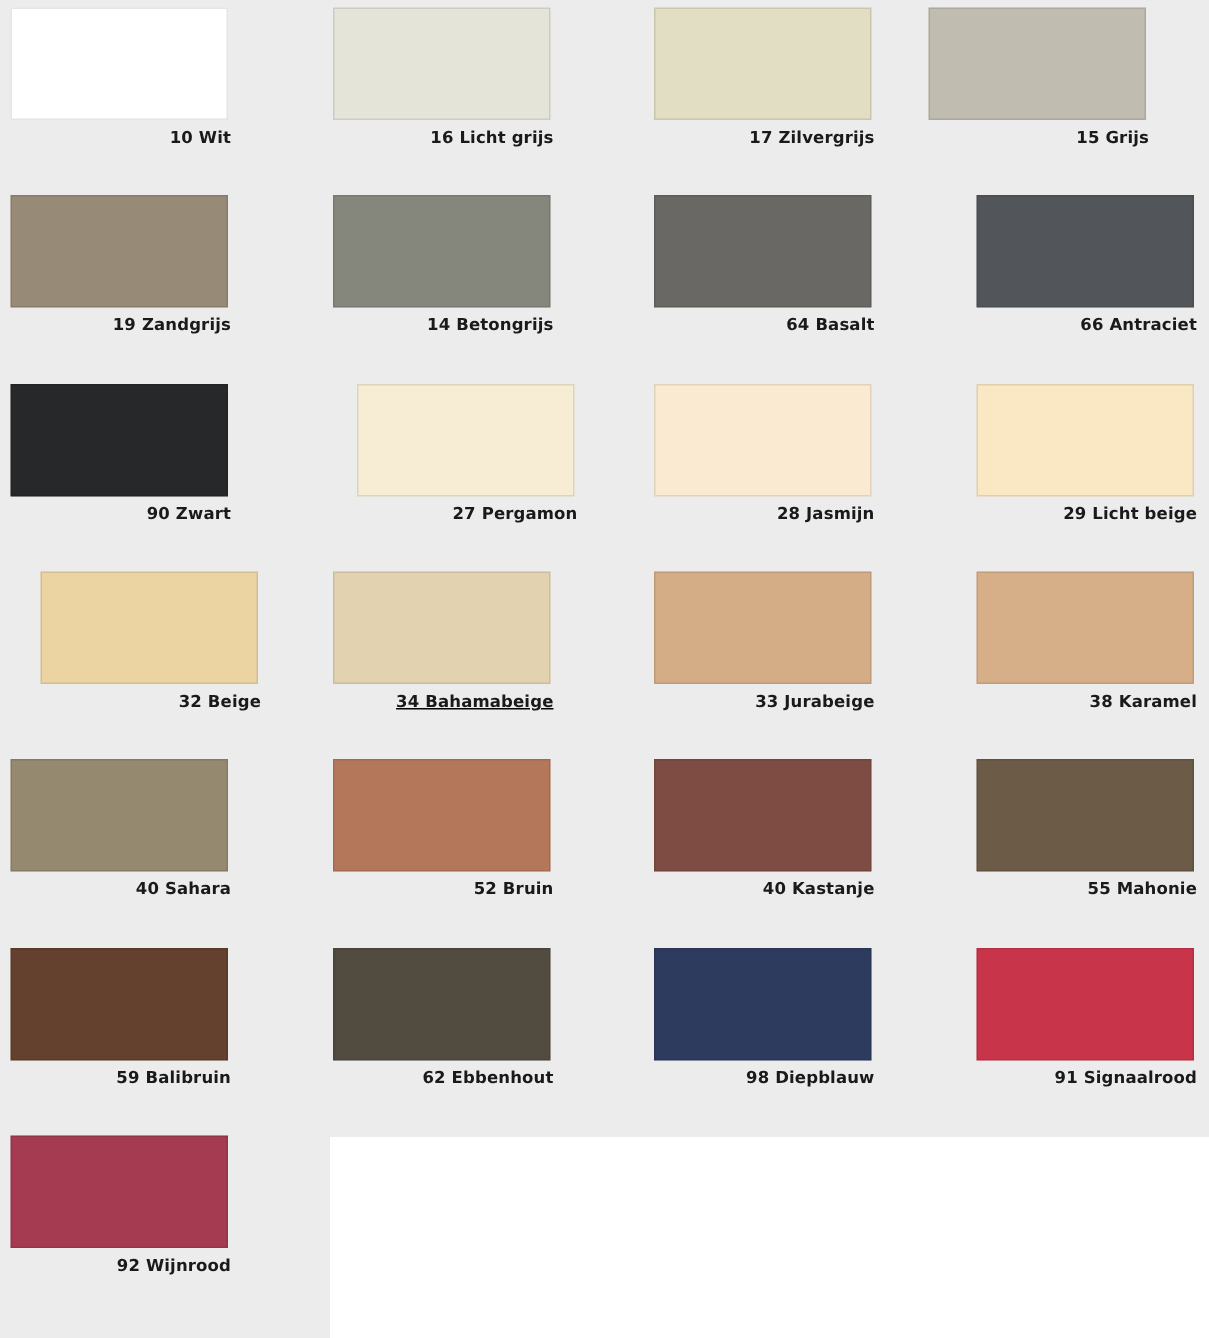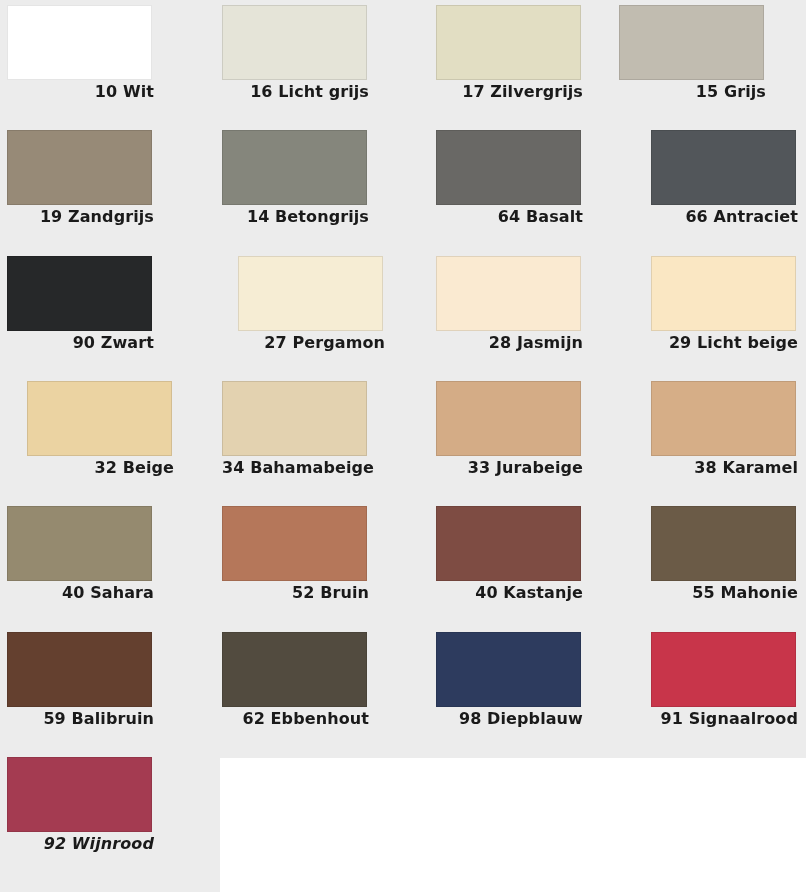--- a/index.html
+++ b/index.html
@@ -50,21 +50,21 @@
     height: 75px;
     border: 1px solid rgba(0, 0, 0, 0.10);
     box-sizing: border-box;
   }
 
   .swatch-label {
     display: block;
     width: 147px;
     margin-top: 5px;
     text-align: right;
-    font-size: 16px;
+    font-size: 11px;
     font-weight: bold;
     letter-spacing: 0.1px;
     color: #1a1a1a;
     line-height: 13px;
     white-space: nowrap;
   }
 </style>
 </head>
 <body>
 
@@ -118,21 +118,21 @@
         <span class="swatch-label">28 Jasmijn</span>
       </div>
       <div class="swatch-cell" style="left: 651px; top: 256px;">
         <div class="swatch-chip" style="background: rgb(250, 231, 195);"></div>
         <span class="swatch-label">29 Licht beige</span>
       </div>
       <div class="swatch-cell" style="left: 7px; top: 381px; margin-left: 20px;">
         <div class="swatch-chip" style="background: rgb(235, 211, 162);"></div>
         <span class="swatch-label">32 Beige</span>
       </div>
-      <div class="swatch-cell" style="left: 222px; top: 381px;">
+      <div class="swatch-cell" style="left: 222px; top: 381px; text-decoration: underline;">
         <div class="swatch-chip" style="background: rgb(227, 210, 176);"></div>
         <span class="swatch-label">34 Bahamabeige</span>
       </div>
       <div class="swatch-cell" style="left: 436px; top: 381px;">
         <div class="swatch-chip" style="background: rgb(212, 172, 134);"></div>
         <span class="swatch-label">33 Jurabeige</span>
       </div>
       <div class="swatch-cell" style="left: 651px; top: 381px;">
         <div class="swatch-chip" style="background: rgb(214, 174, 135);"></div>
         <span class="swatch-label">38 Karamel</span>
@@ -162,19 +162,19 @@
         <span class="swatch-label">62 Ebbenhout</span>
       </div>
       <div class="swatch-cell" style="left: 436px; top: 632px;">
         <div class="swatch-chip" style="background: rgb(45, 59, 94);"></div>
         <span class="swatch-label">98 Diepblauw</span>
       </div>
       <div class="swatch-cell" style="left: 651px; top: 632px;">
         <div class="swatch-chip" style="background: rgb(200, 53, 74);"></div>
         <span class="swatch-label">91 Signaalrood</span>
       </div>
-      <div class="swatch-cell" style="left: 7px; top: 757px; font-style: italic;">
+      <div class="swatch-cell" style="left: 7px; top: 757px;">
         <div class="swatch-chip" style="background: rgb(164, 59, 81);"></div>
         <span class="swatch-label">92 Wijnrood</span>
       </div>
     </div>
 
 </div>
 
 </body></html>

